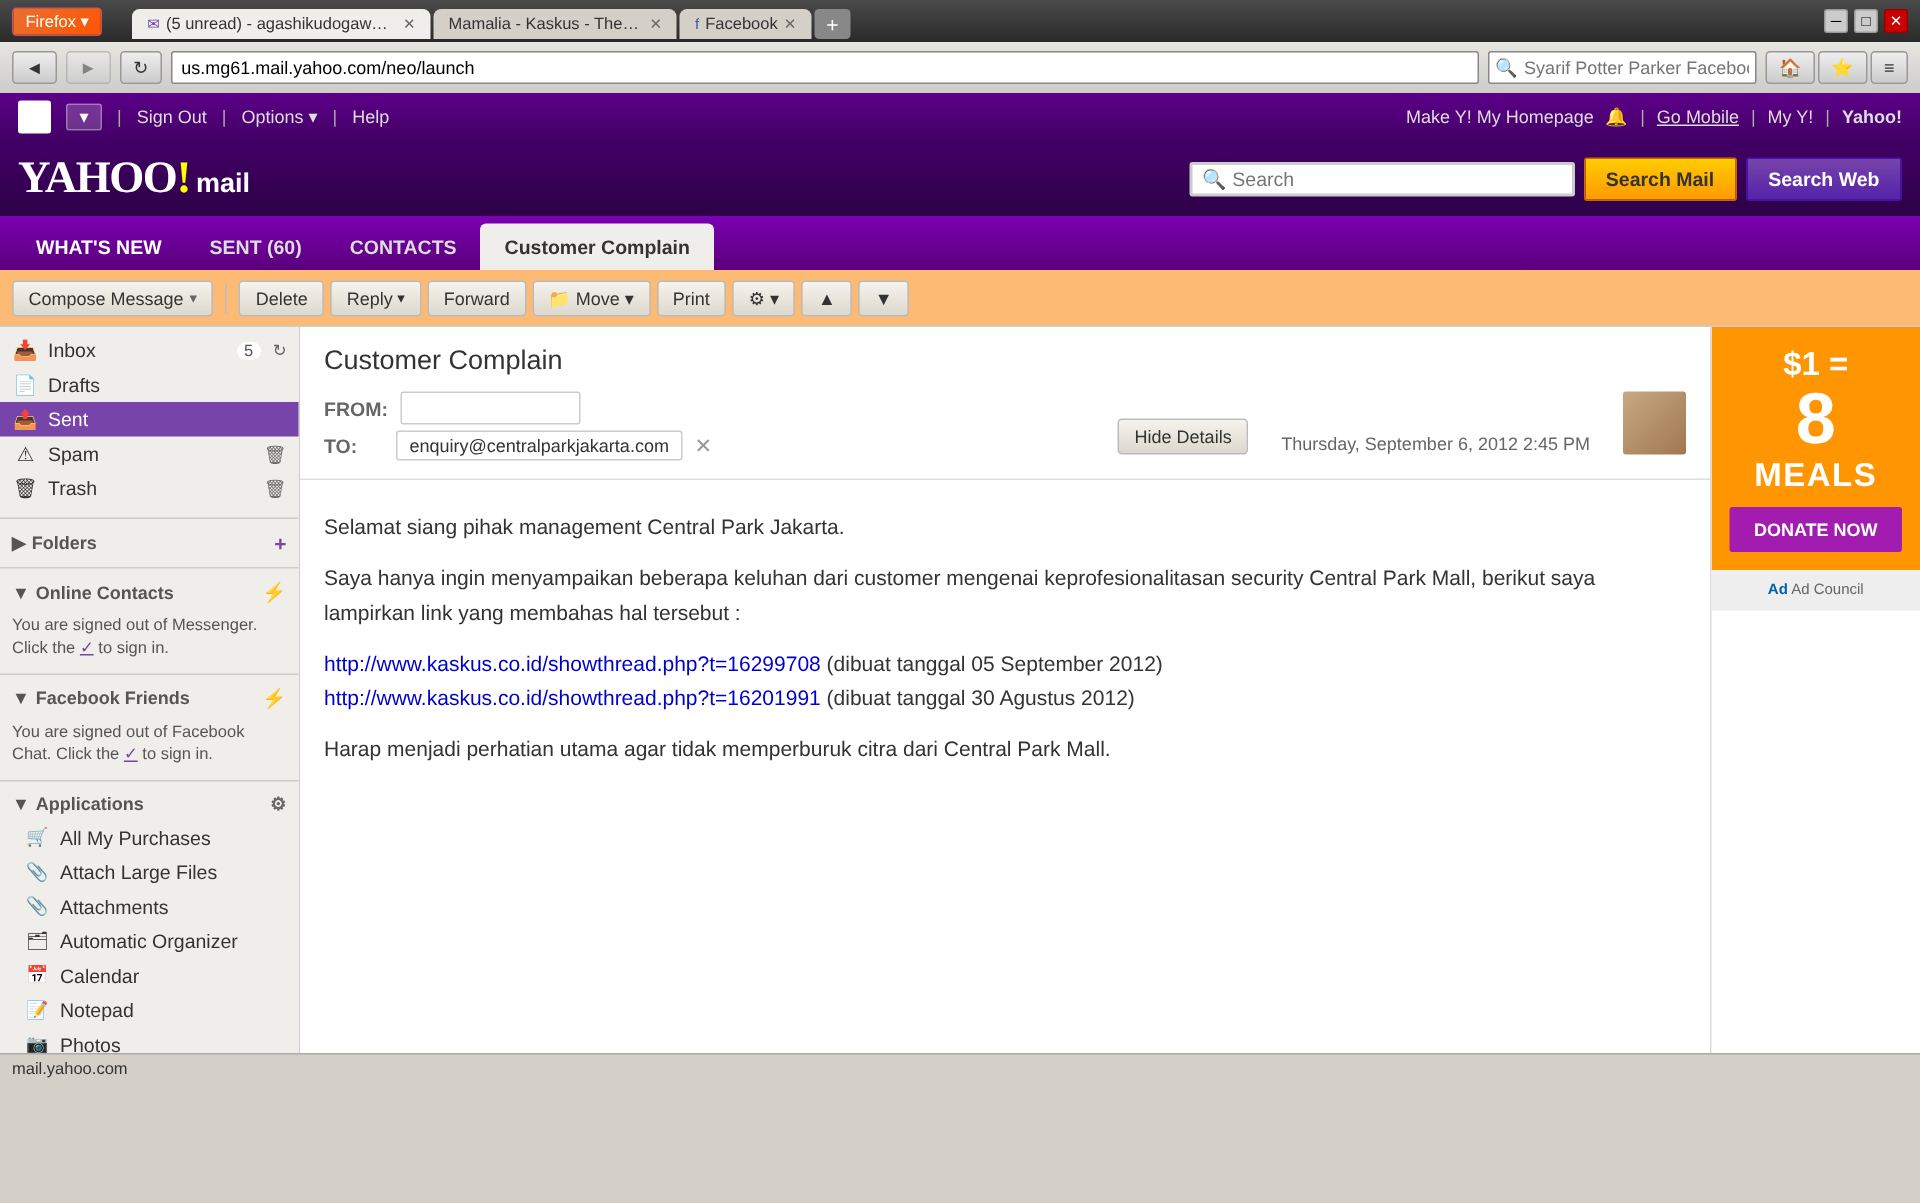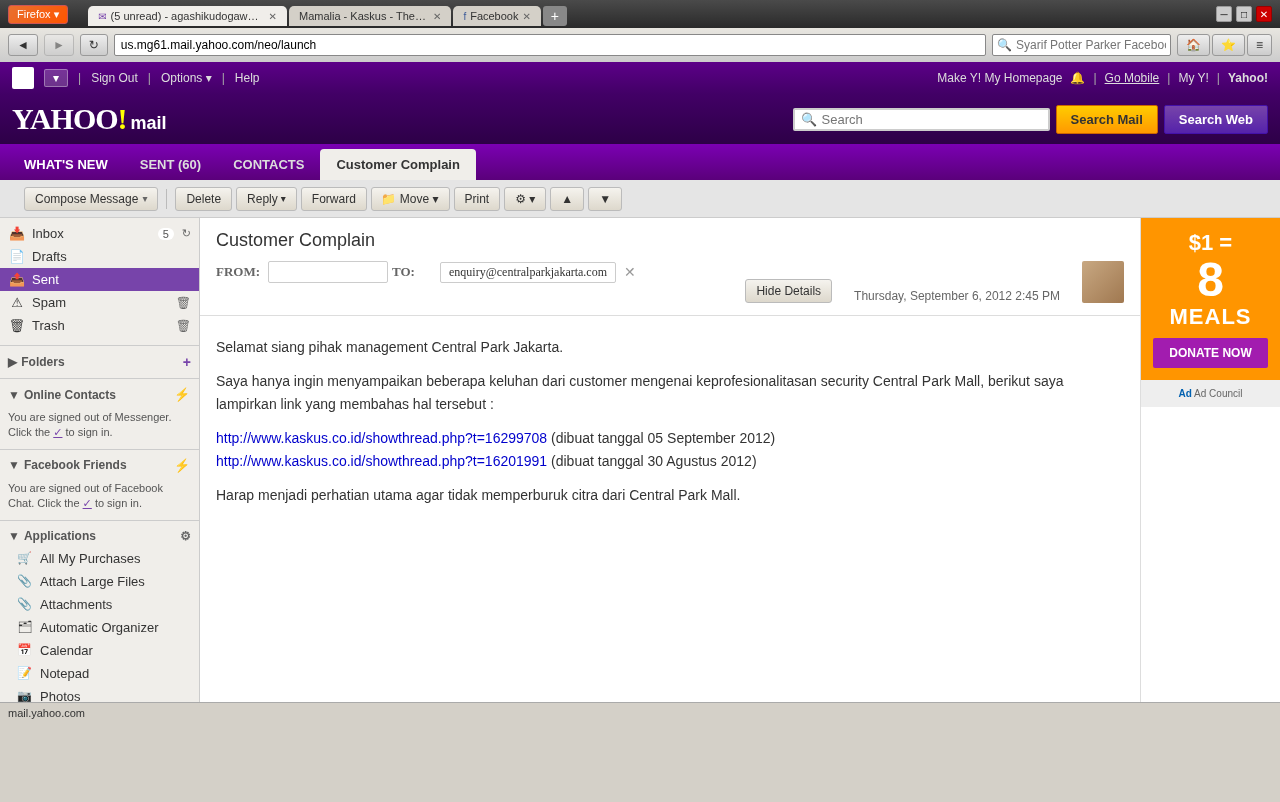--- a/index.html
+++ b/index.html
@@ -31,21 +31,21 @@
     .search-mail-btn { background: linear-gradient(to bottom, #ffcc00, #ff9900); border: 1px solid #cc6600; padding: 6px 14px; font-size: 13px; font-weight: bold; color: #333; cursor: pointer; border-radius: 2px; }
     .search-web-btn { background: linear-gradient(to bottom, #7744aa, #5522aa); border: 1px solid #4411aa; padding: 6px 14px; font-size: 13px; font-weight: bold; color: white; cursor: pointer; border-radius: 2px; }
 
     
     .yahoo-navtabs { background: linear-gradient(to bottom, #7b00b3, #5a007a); display: flex; align-items: flex-end; padding: 0 8px; height: 36px; }
     .nav-tab { padding: 8px 16px; color: #ddd; font-size: 13px; cursor: pointer; border-radius: 4px 4px 0 0; font-weight: bold; }
     .nav-tab.active { background: #f0eeea; color: #333; }
     .nav-tab.whats-new { color: #fff; }
 
     
-    .yahoo-toolbar { background: #e5e5e5; border-bottom: 1px solid #ccc; padding: 6px 24px; display: flex; align-items: center; gap: 4px; height: 38px; }
+    .yahoo-toolbar { background: #fdba74; border-bottom: 1px solid #ccc; padding: 6px 8px; display: flex; align-items: center; gap: 4px; height: 38px; }
     .toolbar-btn { background: linear-gradient(to bottom, #f5f3ee, #ddd8cc); border: 1px solid #bbb; border-radius: 3px; padding: 4px 10px; font-size: 12px; cursor: pointer; color: #333; display: flex; align-items: center; gap: 3px; }
 
     
     .yahoo-main { display: flex; flex: 1; background: #f0eeea; overflow: hidden; }
 
     
     .sidebar { width: 200px; background: #f0eeea; border-right: 1px solid #ccc; overflow-y: auto; flex-shrink: 0; }
     .sidebar-section { padding: 4px 0; }
     .sidebar-item { display: flex; align-items: center; padding: 4px 8px; font-size: 13px; color: #333; cursor: pointer; gap: 6px; }
     .sidebar-item.active { background: #7744aa; color: white; }
@@ -56,21 +56,21 @@
     .sidebar-divider { border-top: 1px solid #ccc; margin: 4px 0; }
 
     .messenger-msg { font-size: 11px; color: #555; padding: 4px 8px; line-height: 1.4; }
     .messenger-link { color: #7744aa; text-decoration: underline; cursor: pointer; }
 
     
     .email-content { flex: 1; background: white; overflow-y: auto; }
     .email-header-bar { background: white; border-bottom: 1px solid #ddd; padding: 12px 16px; }
     .email-subject { font-size: 18px; color: #333; font-weight: normal; margin-bottom: 10px; }
     .email-meta { display: flex; justify-content: space-between; align-items: flex-start; }
-    .email-meta-left { display: flex; flex-direction: row; gap: 4px; font-family: Liberation Serif, serif; }
+    .email-meta-left { display: flex; flex-direction: column; gap: 4px; }
     .email-from-row, .email-to-row { display: flex; align-items: center; gap: 8px; font-size: 13px; }
     .email-label { color: #666; font-weight: bold; min-width: 40px; }
     .email-addr-box { background: white; border: 1px solid #ccc; padding: 2px 8px; border-radius: 2px; font-size: 12px; color: #333; }
     .email-meta-right { display: flex; align-items: flex-end; gap: 22px; }
     .email-date { font-size: 12px; color: #666; }
     .avatar-img { width: 42px; height: 42px; background: linear-gradient(135deg, #c8a882, #a07850); border-radius: 2px; }
     .hide-details-btn { background: linear-gradient(to bottom, #f5f3ee, #ddd8cc); border: 1px solid #bbb; border-radius: 3px; padding: 4px 10px; font-size: 12px; cursor: pointer; color: #333; white-space: nowrap; }
     .email-body { padding: 20px 16px; font-size: 14px; color: #333; line-height: 1.6; }
     .email-body p { margin-bottom: 12px; }
     .email-link { color: #0000cc; }

